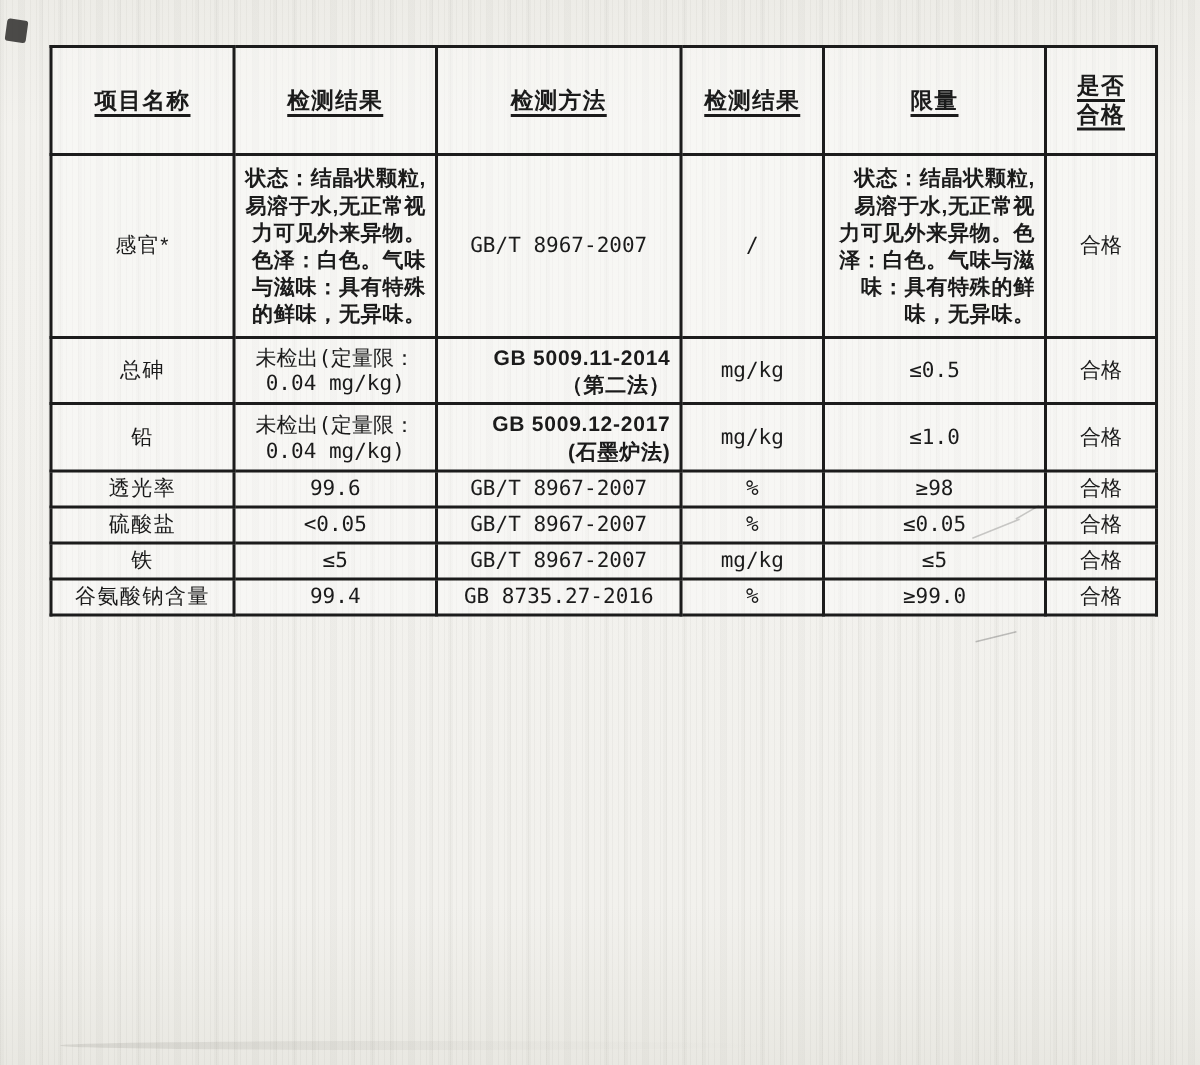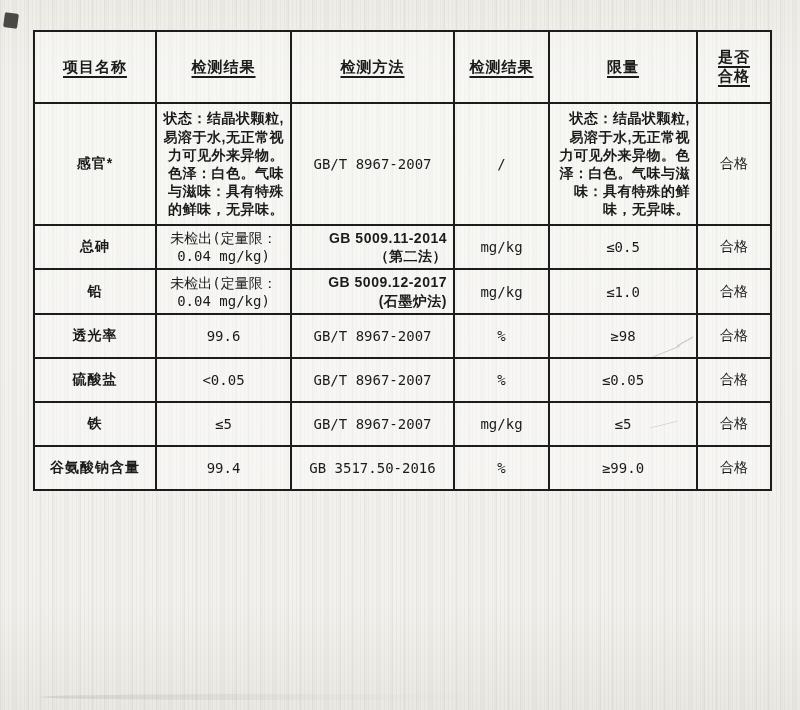--- a/index.html
+++ b/index.html
@@ -34,39 +34,39 @@
   th, td {
     border: 2px solid #1c1c1c;
     vertical-align: middle;
     text-align: center;
     padding: 2px 5px;
     white-space: pre-line;
     background: rgba(255,255,255,0.38);
     overflow: hidden;
   }
   thead tr { height: 72px; }
-  tbody tr { height: 44px; }
+  tbody tr { height: 24px; }
   tbody tr:first-child { height: 122px; }
 
   th {
     font-weight: bold;
     font-size: 15px;
     letter-spacing: 1px;
   }
   th .hd {
     text-decoration: underline;
     text-underline-offset: 4px;
     text-decoration-thickness: 1.5px;
   }
   td {
     font-size: 14px;
     font-family: "DejaVu Sans Mono", "Liberation Sans", sans-serif;
   }
   td.c-item {
-    font-weight: bold;
+    font-weight: normal;
     letter-spacing: 1px;
     font-family: "Liberation Sans", sans-serif;
     text-align: center;
   }
   td.long {
     text-align: right;
     padding: 3px 6px;
     line-height: 1.3;
     word-break: break-all;
     font-family: "Liberation Sans", sans-serif;
@@ -183,20 +183,20 @@
           <td class="c-item">铁</td>
           <td class="c-result">≤5</td>
           <td class="c-method">GB/T 8967-2007</td>
           <td class="c-unit">mg/kg</td>
           <td class="c-limit">≤5</td>
           <td class="c-qualified">合格</td>
         </tr>
         <tr>
           <td class="c-item">谷氨酸钠含量</td>
           <td class="c-result">99.4</td>
-          <td class="c-method">GB 3517.50-2016</td>
+          <td class="c-method">GB 8735.27-2016</td>
           <td class="c-unit">%</td>
           <td class="c-limit">≥99.0</td>
           <td class="c-qualified">合格</td>
         </tr>
       </tbody>
   </table>
 </div>
 
 </body></html>

